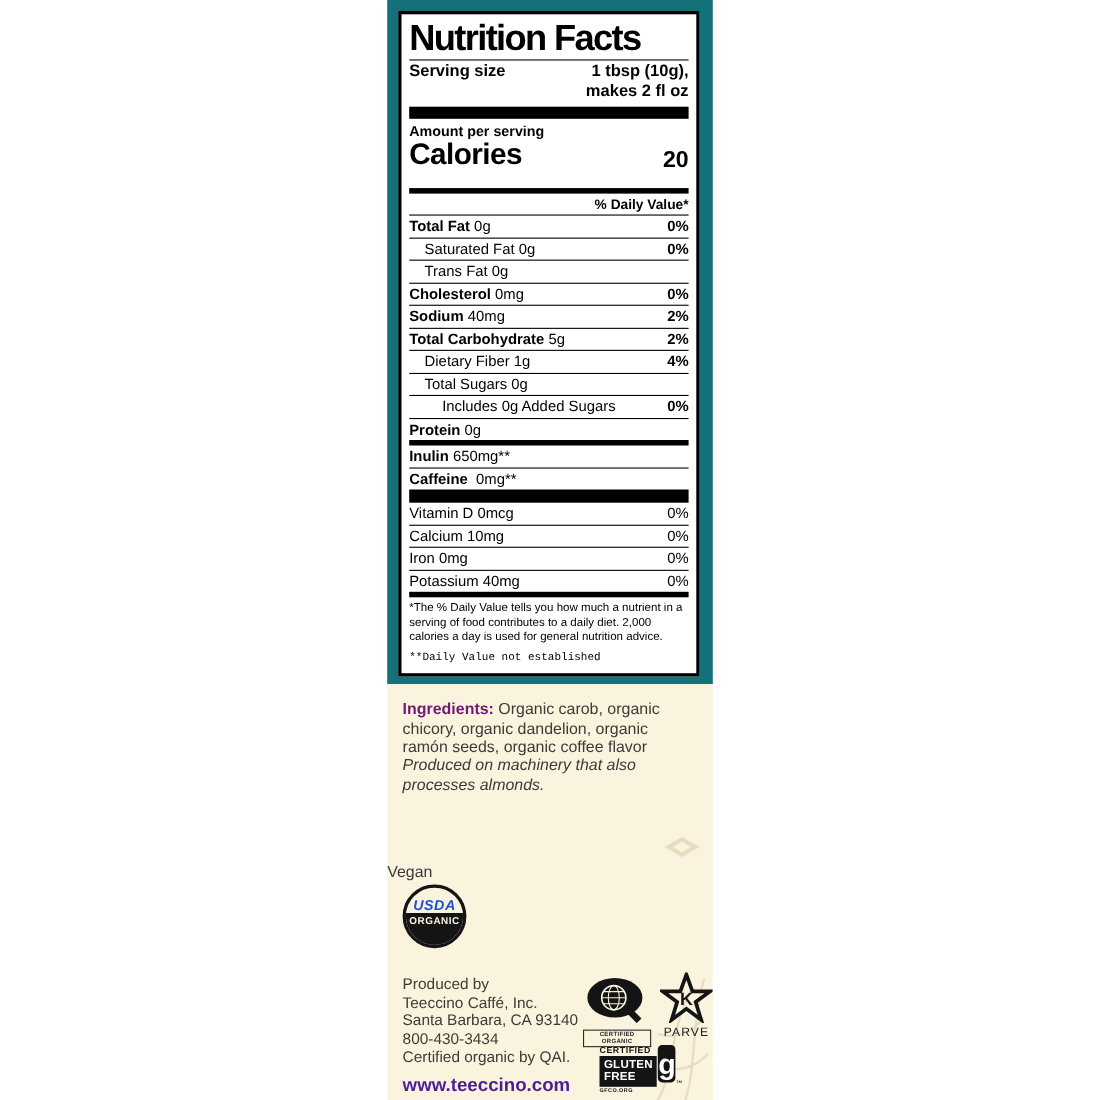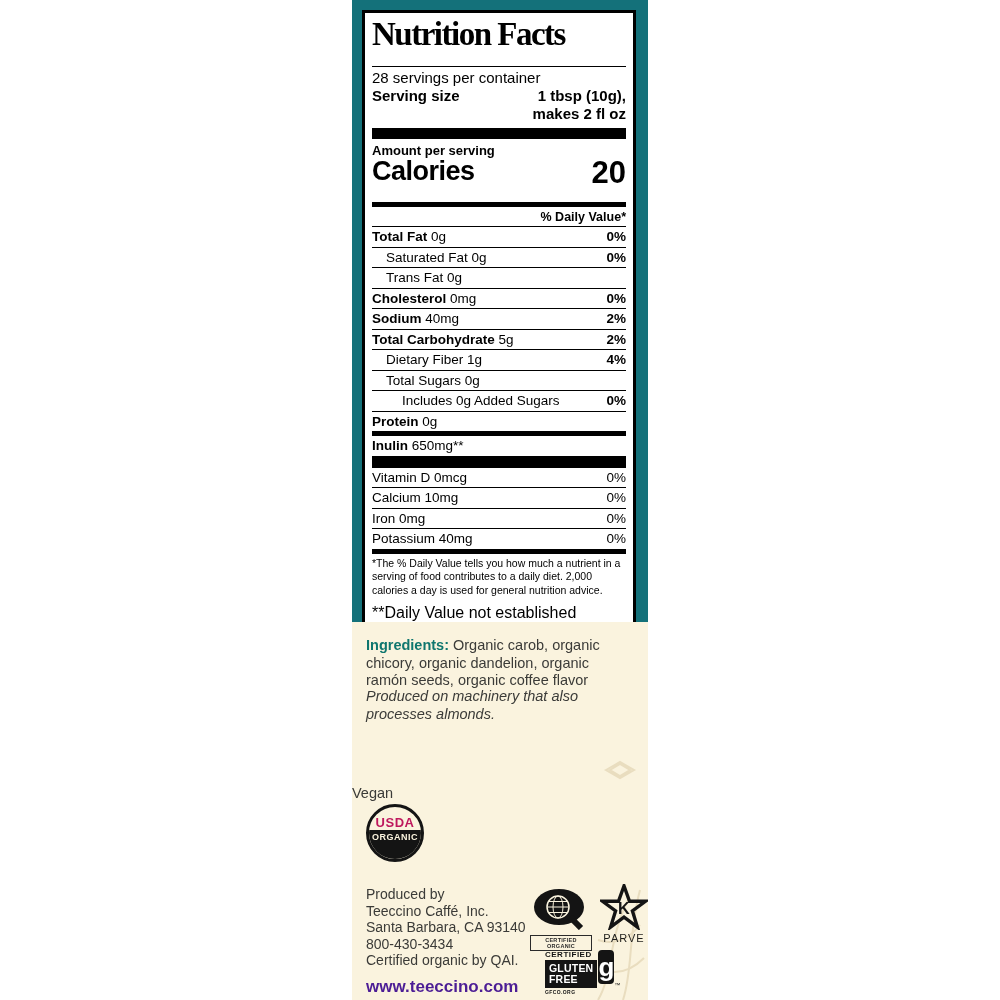--- a/index.html
+++ b/index.html
@@ -5,54 +5,54 @@
   * { margin:0; padding:0; box-sizing:border-box; }
   html,body { width:1000px; height:1000px; background:#ffffff; font-family:"Liberation Sans", sans-serif; }
   .panel { position:absolute; left:352px; top:0; width:296px; height:1000px; }
   .panel-top { position:absolute; top:0; left:0; width:296px; height:622px; background:#14717a; }
   .panel-bottom { position:absolute; top:622px; left:0; width:296px; height:378px; background:#faf3de; overflow:hidden; }
 
   
   .nfp { position:absolute; top:10px; left:10px; width:274px; background:#ffffff;
          border:3px solid #000; padding:4px 7px 6px 7px; color:#000; }
   .nfp-title { font-size:33px; font-weight:bold; letter-spacing:-1.5px; line-height:1.05;
-               border-bottom:1px solid #000; padding-bottom:14px;font-family:Liberation Serif, serif; }
+               border-bottom:1px solid #000; padding-bottom:2px; }
   .nfp-servings { font-size:15px; padding:2px 0 0 0; }
   .nfp-ss { display:flex; justify-content:space-between; font-size:15px; font-weight:bold; margin-top:1px; }
   .nfp-ss-val { text-align:right; line-height:1.25; }
   .bar-lg { height:11px; background:#000; margin-top:4px; }
   .bar-md { height:5px; background:#000; }
   .bar-xl { height:12px; background:#000; }
   .nfp-aps { font-size:13px; font-weight:bold; margin-top:4px; }
   .nfp-cal { display:flex; justify-content:space-between; align-items:flex-end; margin-top:-2px; padding-bottom:15px; }
   .nfp-cal-label { font-size:27px; font-weight:bold; letter-spacing:-0.5px; }
-  .nfp-cal-value { font-size:31px; font-weight:bold; line-height:0.9; }
+  .nfp-cal-value { font-size:21px; font-weight:bold; line-height:0.9; }
   .nfp-dvh { font-size:12.5px; font-weight:bold; text-align:right; padding:3px 0 2px 0; border-bottom:1px solid #000; }
   .nrow { display:flex; justify-content:space-between; font-size:13.5px; line-height:19.5px; }
   .group .nrow + .nrow { border-top:1px solid #000; }
   .nrow .b { font-weight:bold; }
   .nrow .dv { font-weight:bold; }
   .ind1 { padding-left:14px; }
   .ind2 { padding-left:30px; }
   .foot { font-size:10.5px; line-height:1.3; padding-top:3px; }
-  .foot2 { font-size:16px; padding-top:6px; padding-bottom:2px; }
+  .foot2 { font-size:10px; padding-top:6px; padding-bottom:2px;font-family:Liberation Mono, monospace; }
 
   
   .info { position:absolute; inset:0; color:#3b3b38; }
   .info p { font-size:14.5px; line-height:1.22; }
   .p-ing { position:absolute; top:15px; left:14px; width:268px; }
   .p-allergen { position:absolute; top:66px; left:14px; width:260px; font-style:italic; }
   .p-gf { position:absolute; top:116px; left:14px; width:240px; }
   .p-vegan { position:absolute; top:152px; left:0; font-weight:normal;margin-top:11px; }
-  .blk { color:#0f766e; font-weight:bold; }
+  .blk { color:#701a75; font-weight:bold; }
 
   .usda { position:absolute; top:182px; left:14px; width:58px; height:58px; border-radius:50%;
           border:3px solid #141414; overflow:hidden; background:#faf3de; }
   .usda-top { height:45%; display:flex; align-items:flex-end; justify-content:center;
-              font-size:13px; font-weight:bold; letter-spacing:0.5px; color:#be185d; }
+              font-size:13px; font-weight:bold; letter-spacing:0.5px; color:#1d4ed8;font-style:italic; }
   .usda-bot { height:55%; background:#141414; color:#faf3de; display:flex; align-items:flex-start;
               justify-content:center; font-size:9px; font-weight:bold; letter-spacing:0.5px; padding-top:2px; }
 
   .producer { position:absolute; top:264px; left:14px; font-size:14px; line-height:1.18; }
 
   .qai { position:absolute; top:266px; left:178px; width:62px; text-align:center; }
   .qai-caption { margin-top:1px; border:1px solid #2a2a2a; font-size:5.5px; font-weight:bold;
                  letter-spacing:0.3px; color:#2a2a2a; padding:1px 0; }
   .park { position:absolute; top:262px; left:248px; width:48px; text-align:center; }
   .park-caption { font-size:11px; letter-spacing:1px; color:#1d1d1b; margin-top:-2px; }
@@ -73,21 +73,20 @@
   .sketch { position:absolute; pointer-events:none; }
 </style>
 </head>
 <body>
 
 <div class="panel">
 
   <div class="panel-top">
     <div class="nfp">
       <div class="nfp-title">Nutrition Facts</div>
-      <div class="nfp-servings">28 servings per container</div>
       <div class="nfp-ss">
         <span>Serving size</span>
         <span class="nfp-ss-val">
           <span>1 tbsp (10g),</span><br>
           <span>makes 2 fl oz</span>
         </span>
       </div>
       <div class="bar-lg"></div>
       <div class="nfp-aps">Amount per serving</div>
       <div class="nfp-cal">
@@ -137,20 +136,23 @@
         <div class="nrow">
           <span><span class="b">Protein</span> <span>0g</span></span>
           <span class="dv"></span>
         </div>
       </div>
 
       <div class="bar-md"></div>
       <div class="group">
         <div class="nrow">
           <span><span class="b">Inulin</span> <span>650mg**</span></span>
+        </div>
+        <div class="nrow">
+          <span><span class="b">Caffeine</span>&nbsp; <span>0mg**</span></span>
         </div>
       </div>
 
       <div class="bar-xl"></div>
       <div class="group">
         <div class="nrow">
           <span>Vitamin D 0mcg</span>
           <span>0%</span>
         </div>
         <div class="nrow">

